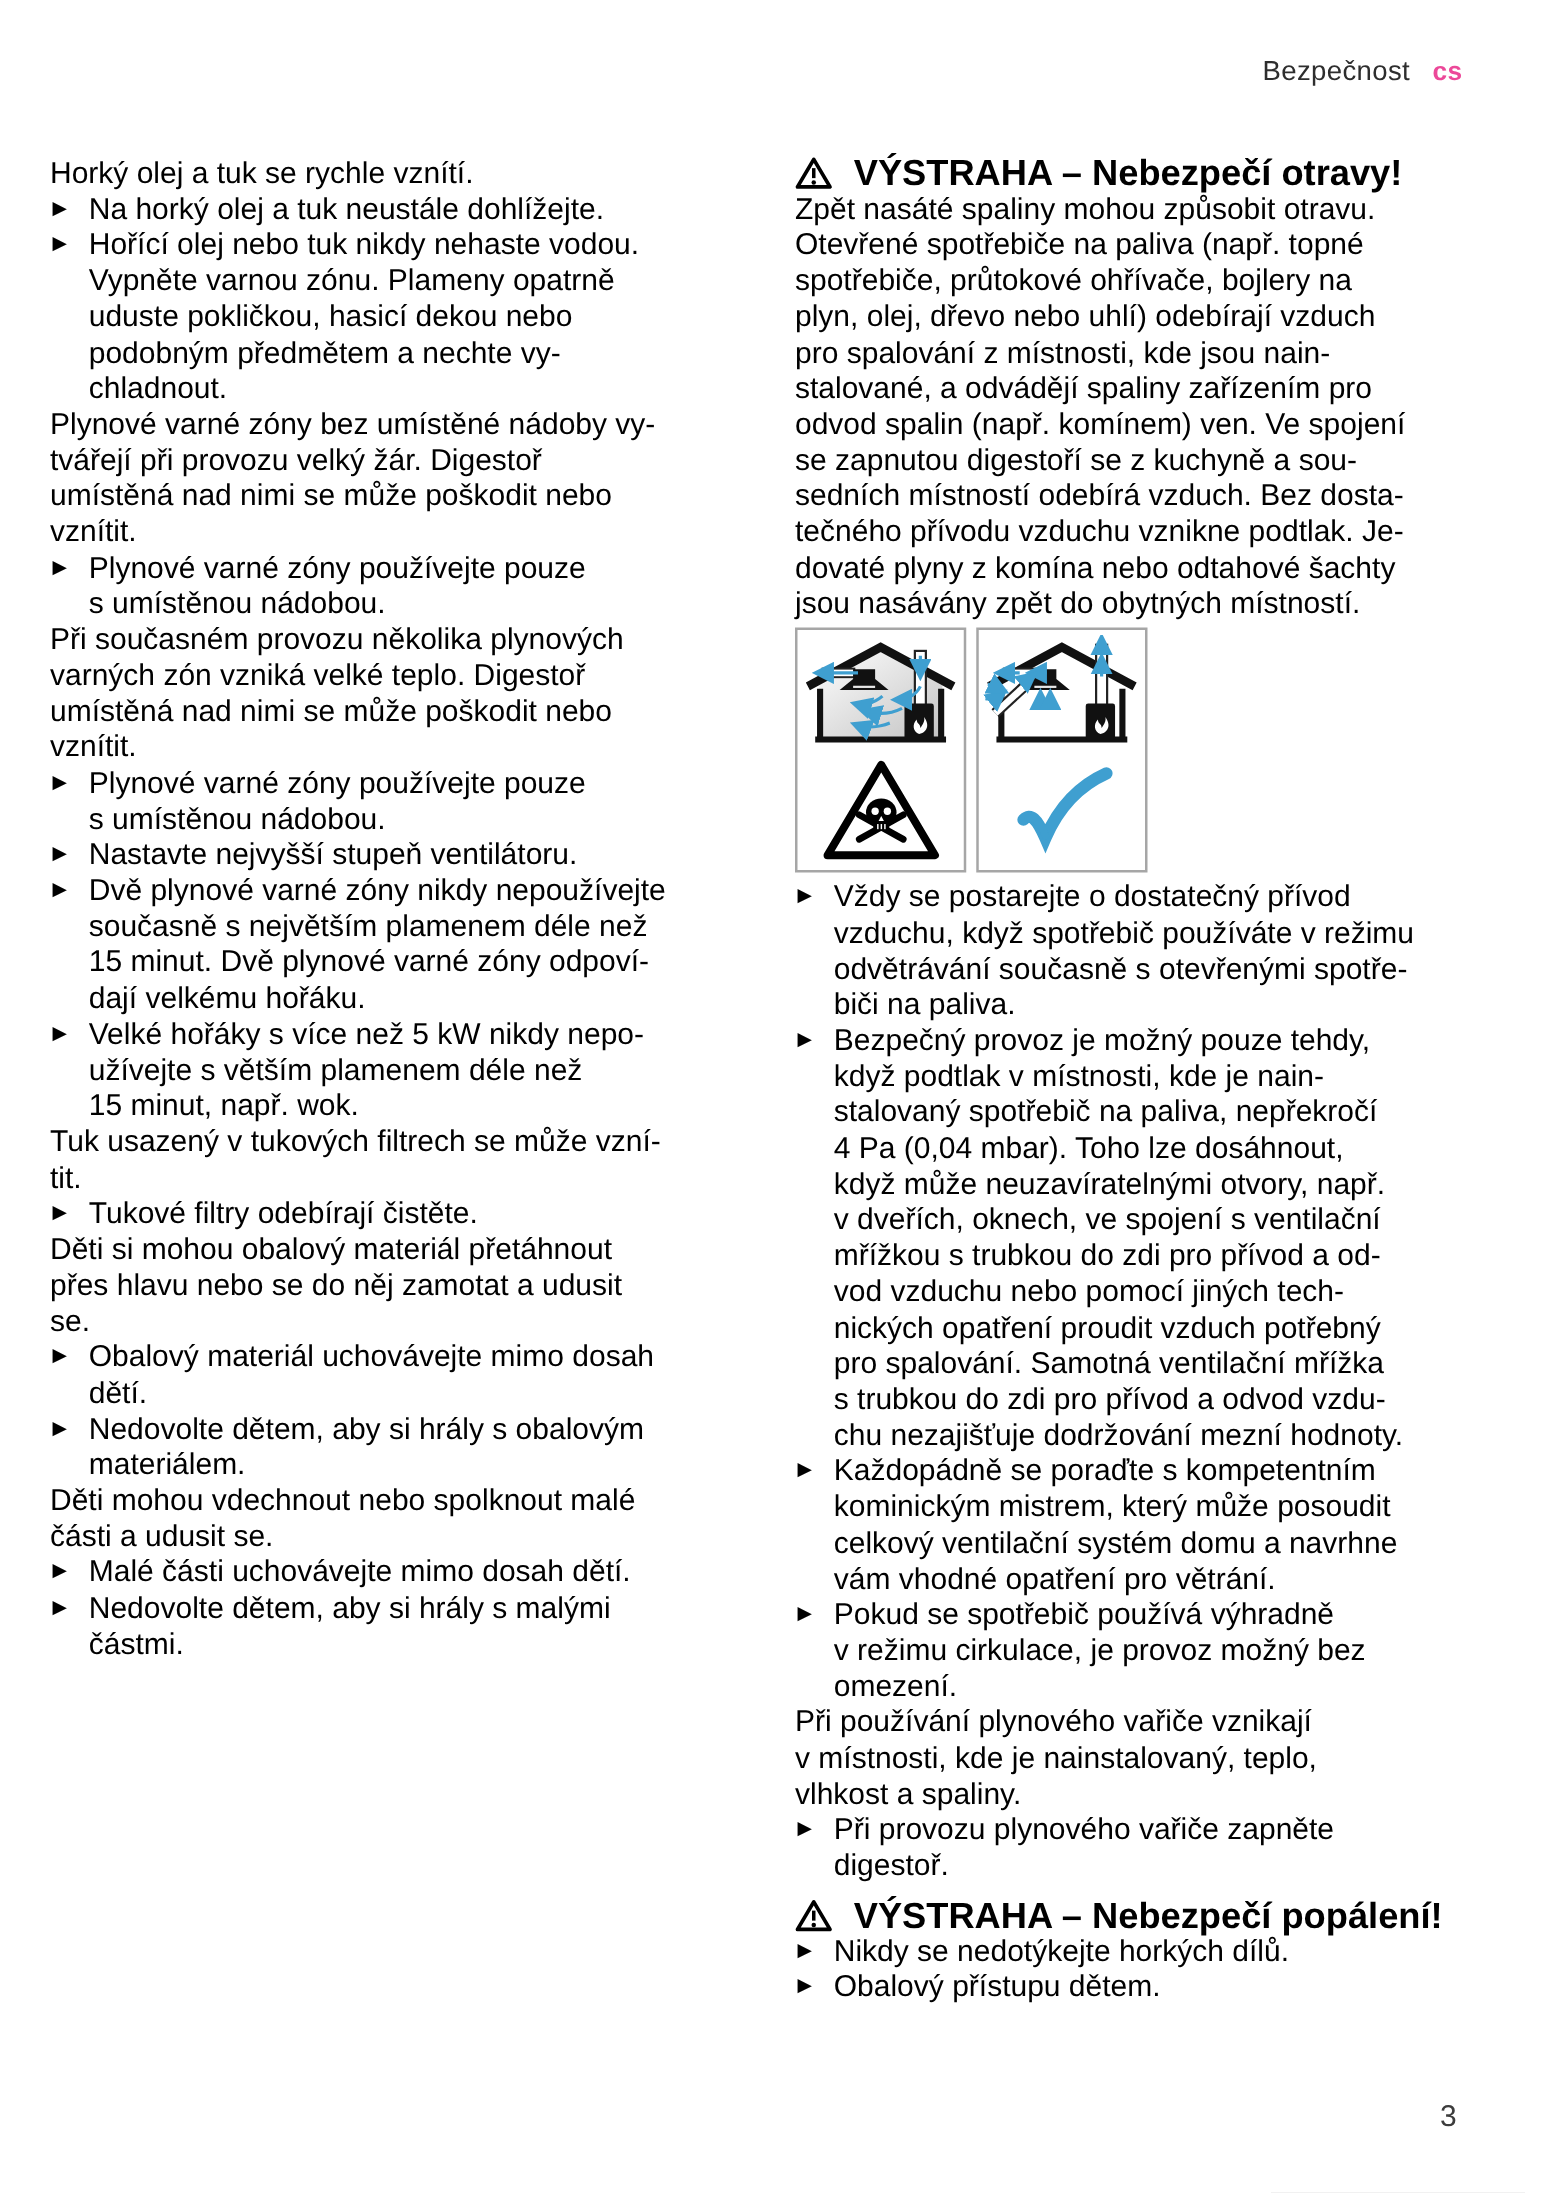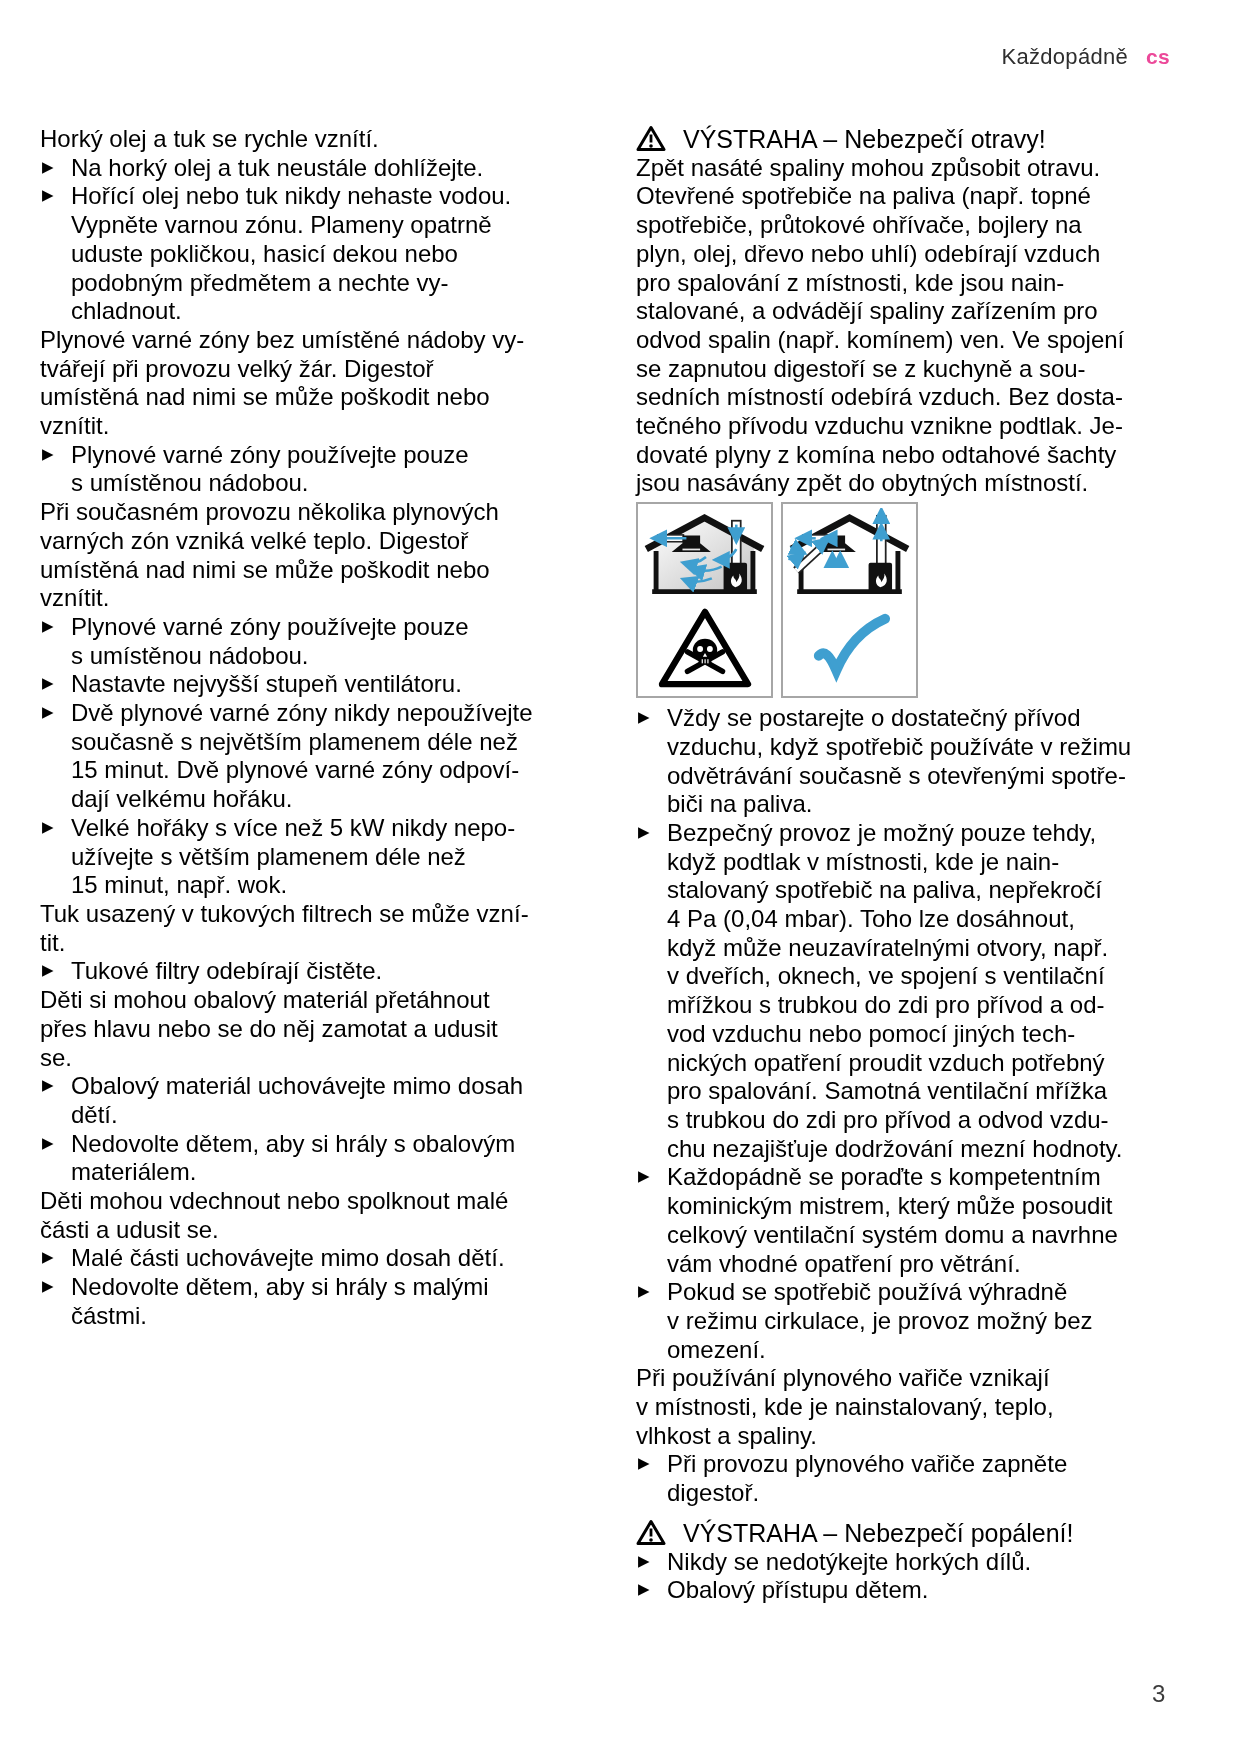--- a/index.html
+++ b/index.html
@@ -27,21 +27,21 @@
   .col-right{left:636px;width:568px;}
   .para{margin:0;white-space:pre-line;}
   .bullet{position:relative;padding-left:31px;}
   .bullet .marker{
     position:absolute;left:2px;top:-1px;
     font-size:15px;line-height:28.7px;color:#000;
   }
   .bullet .btext{white-space:pre-line;}
   .heading{
     position:relative;margin:11px 0 0 0;padding-left:47px;
-    font-weight:normal;font-size:25px;line-height:28.7px;
+    font-weight:bold;font-size:29px;line-height:28.7px;
     white-space:nowrap;
   }
   .col > .heading:first-child{margin-top:0;}
   .warn-icon{position:absolute;left:0;top:0;width:30px;height:27px;}
   .figure{display:flex;gap:8px;margin:4px 0 6px 0;}
   .panel{
     width:137px;height:196px;border:2px solid #a6a6a6;
     box-sizing:border-box;background:#fff;
     display:flex;flex-direction:column;align-items:center;
     justify-content:space-between;padding:4px 3px 6px 3px;
@@ -49,21 +49,21 @@
   .pagenum{
     position:absolute;top:1680px;left:1152px;
     font-size:24px;color:#3c3c3c;
   }
 </style>
 </head>
 <body>
 
 <div class="page">
   <div class="header">
-    <span>Každopádně</span><span class="lang">cs</span>
+    <span>Bezpečnost</span><span class="lang">cs</span>
   </div>
 
   <div class="col col-left">
       <p class="para">Horký olej a tuk se rychle vznítí.</p>
       <div class="bullet">
     <span class="marker">▶</span>
     <span class="btext">Na horký olej a tuk neustále dohlížejte.</span>
   </div>
       <div class="bullet">
     <span class="marker">▶</span>

